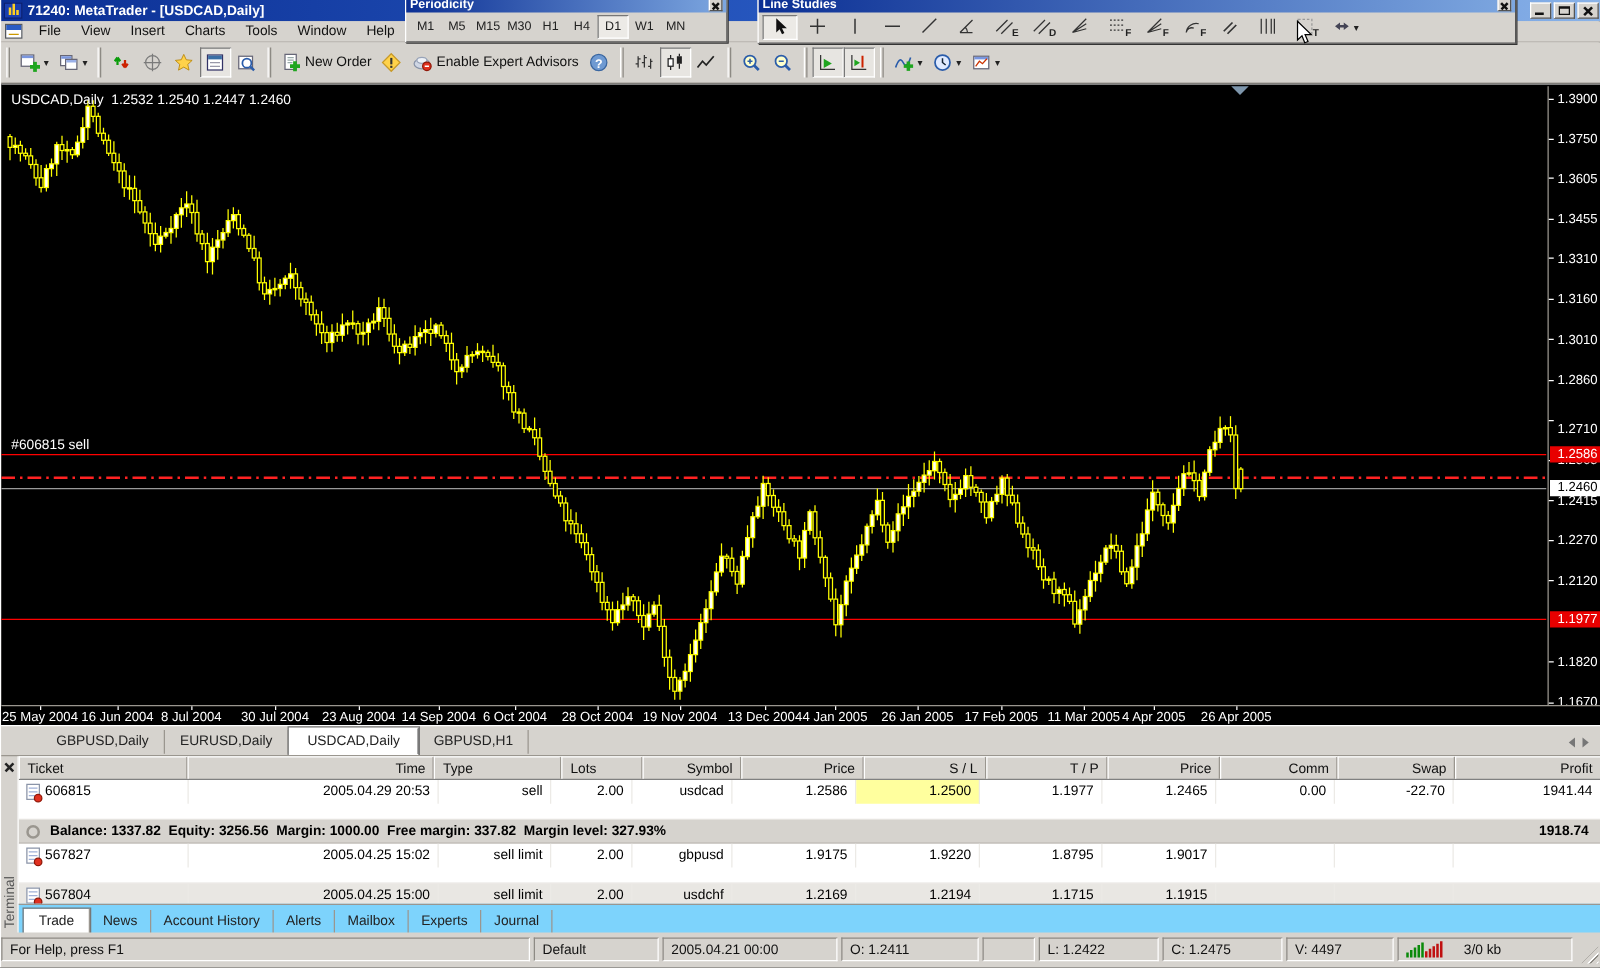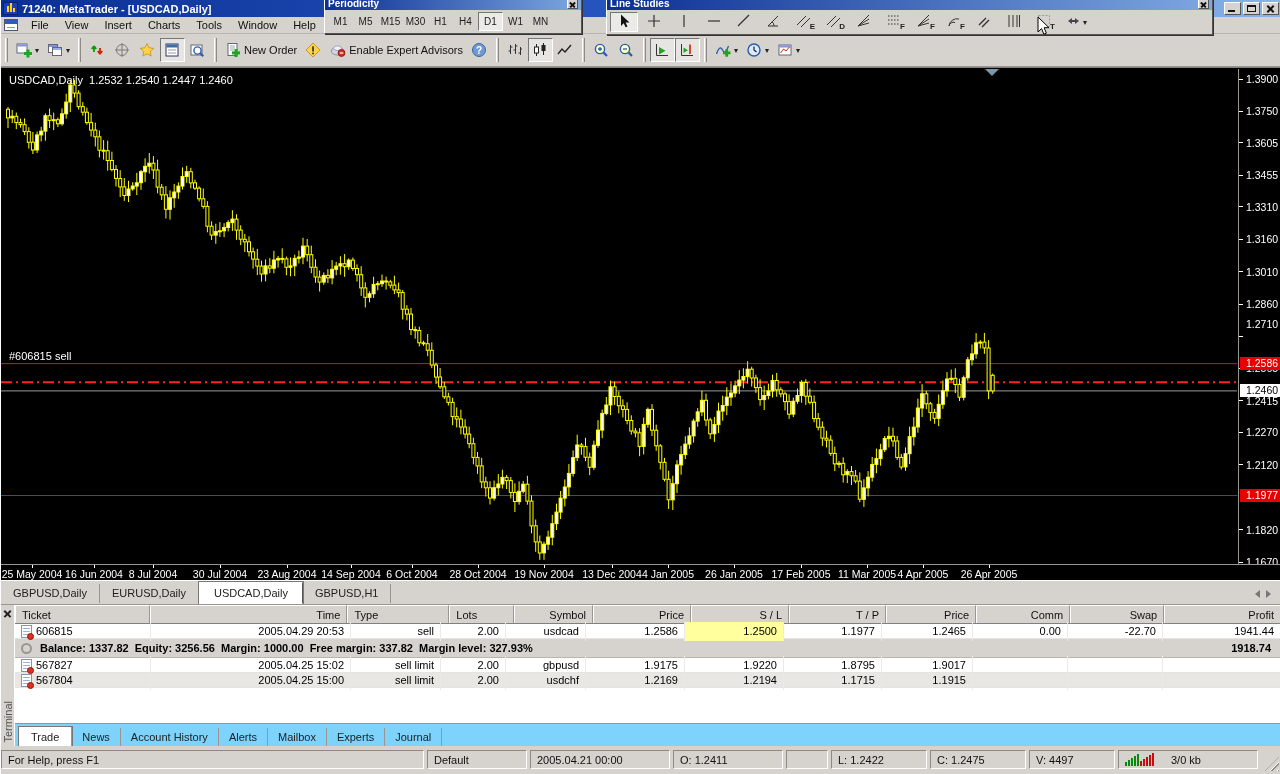--- a/index.html
+++ b/index.html
@@ -61,38 +61,38 @@
   .ylab { position:absolute; left:7px; color:#fff; font-size:10.5px; }
   .ytick { position:absolute; left:0; width:4px; height:1px; background:#fff; }
   .badge { position:absolute; left:1px; width:41px; height:13px; font-size:10.5px; line-height:13px; padding-left:6px; }
   .badge.red { background:#e80000; color:#fff; }
   .badge.white { background:#fff; color:#000; }
   .xaxis { position:absolute; left:0; top:496px; width:1280px; height:16px; background:#000; border-top:1px solid #9a968f; }
   .xlab { position:absolute; top:3px; color:#fff; font-size:10.5px; transform:translateX(-50%); white-space:nowrap; }
   .xtick { position:absolute; top:0; width:1px; height:3px; background:#fff; }
 
   
-  .tabbar { position:absolute; left:0; top:580px; width:1280px; height:24px; background:#d6d3ce; border-top:1px solid #fff; display:flex; align-items:flex-end; }
+  .tabbar { position:absolute; left:0; top:580px; width:1280px; height:24px; background:#d6d3ce; border-top:1px solid #fff; display:flex; align-items:flex-end;padding-left:32px; }
   .ctab { padding:3px 12px 4px; color:#222; border-right:1px solid #9a968f; margin-bottom:1px; }
   .ctab.active { background:#fff; border:1px solid; border-color:#fff #555 #fff #fff; outline:1px solid #777; margin-bottom:0; padding:4px 14px; font-weight:normal; }
   .tab-scroll { margin-left:auto; display:flex; gap:6px; padding:0 10px 6px 0; }
   .tri-l { width:0;height:0;border-top:4px solid transparent;border-bottom:4px solid transparent;border-right:5px solid #777; }
   .tri-r { width:0;height:0;border-top:4px solid transparent;border-bottom:4px solid transparent;border-left:5px solid #777; }
 
   
   .terminal { position:absolute; left:0; top:604px; width:1280px; height:142px; background:#d6d3ce; border-top:1px solid #9a968f; }
   .term-strip { position:absolute; left:0; top:0; width:14px; height:142px; border-right:1px solid #fff; display:flex; flex-direction:column; align-items:center; }
   .term-x { width:9px; height:9px; margin-top:4px; position:relative; }
   .term-x i,.term-x u { position:absolute; left:0; top:3.5px; width:9px; height:1.8px; background:#222; }
   .term-x i{transform:rotate(45deg);} .term-x u{transform:rotate(-45deg);}
   .vlabel { margin-top:auto; margin-bottom:4px; writing-mode:vertical-rl; transform:rotate(180deg); color:#555; font-size:11px; }
   .tablewrap { position:absolute; left:14px; top:0; width:1266px; height:118px; background:#fff; overflow:hidden; }
   .thead { display:flex; height:19px; background:#d6d3ce; border-bottom:1px solid #808080; }
   .th { border-right:1px solid #9a968f; border-top:1px solid #fff; border-left:1px solid #fff; padding:3px 6px 0; color:#111; }
-  .trow { display:flex; height:15px; border-bottom:1px solid #e6e4e0; background:#fff; align-items:center; }
+  .trow { display:flex; height:32px; border-bottom:1px solid #e6e4e0; background:#fff; }
   .trow.shade { background:#e9e7e3; }
   .td { padding:0 6px; border-right:1px solid #eceae6; height:19px; line-height:19px; }
   .td.hl { background:#ffff9e; }
   .ticketcell { display:flex; align-items:center; gap:4px; }
   .doc-ic { width:11px; height:13px; background:#fff; border:1px solid #8a94a8; position:relative; flex:none; }
   .doc-ic i { position:absolute; left:1px; top:2px; width:7px; height:1px; background:#9fb0d8; box-shadow:0 3px 0 #9fb0d8, 0 6px 0 #9fb0d8; }
   .doc-ic u { position:absolute; right:-3px; bottom:-3px; width:7px; height:7px; border-radius:50%; background:#e03020; border:1px solid #8f1808; }
   .bal-ic { width:11px; height:11px; border-radius:50%; border:2px solid #9a968f; flex:none; }
   .balrow { display:flex; height:19px; background:#d6d3ce; border-bottom:1px solid #b8b4ae; align-items:center; font-weight:bold; }
   .balrow .txt { white-space:pre; }
@@ -986,21 +986,21 @@
         <div class="ylab" style="top: 100.383px;">1.3455</div>
         <div class="ytick" style="top: 137.289px;"></div>
         <div class="ylab" style="top: 131.789px;">1.3310</div>
         <div class="ytick" style="top: 169.778px;"></div>
         <div class="ylab" style="top: 164.278px;">1.3160</div>
         <div class="ytick" style="top: 202.267px;"></div>
         <div class="ylab" style="top: 196.767px;">1.3010</div>
         <div class="ytick" style="top: 234.756px;"></div>
         <div class="ylab" style="top: 229.256px;">1.2860</div>
         <div class="ytick" style="top: 267.244px;"></div>
-        <div class="ylab" style="top: 249px;">1.2710</div>
+        <div class="ylab" style="top: 268px;">1.2710</div>
         <div class="ytick" style="top: 298.65px;"></div>
         <div class="ylab" style="top: 293.15px;">1.2565</div>
         <div class="ytick" style="top: 331.139px;"></div>
         <div class="ylab" style="top: 325.639px;">1.2415</div>
         <div class="ytick" style="top: 362.545px;"></div>
         <div class="ylab" style="top: 357.045px;">1.2270</div>
         <div class="ytick" style="top: 395.034px;"></div>
         <div class="ylab" style="top: 389.534px;">1.2120</div>
         <div class="ytick" style="top: 460.011px;"></div>
         <div class="ylab" style="top: 454.511px;">1.1820</div>

